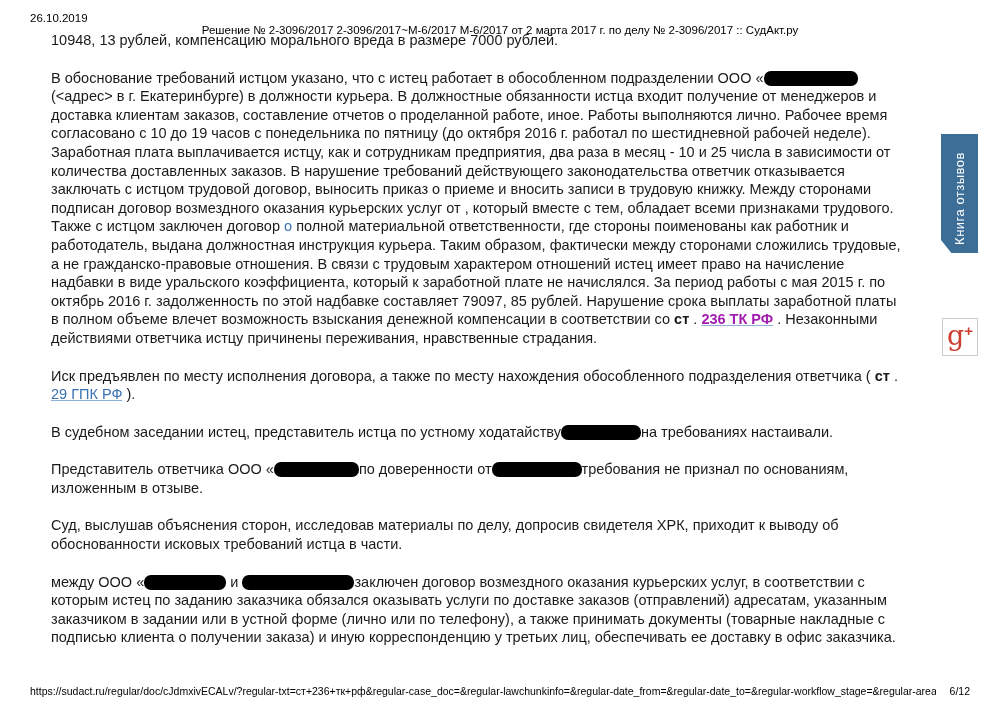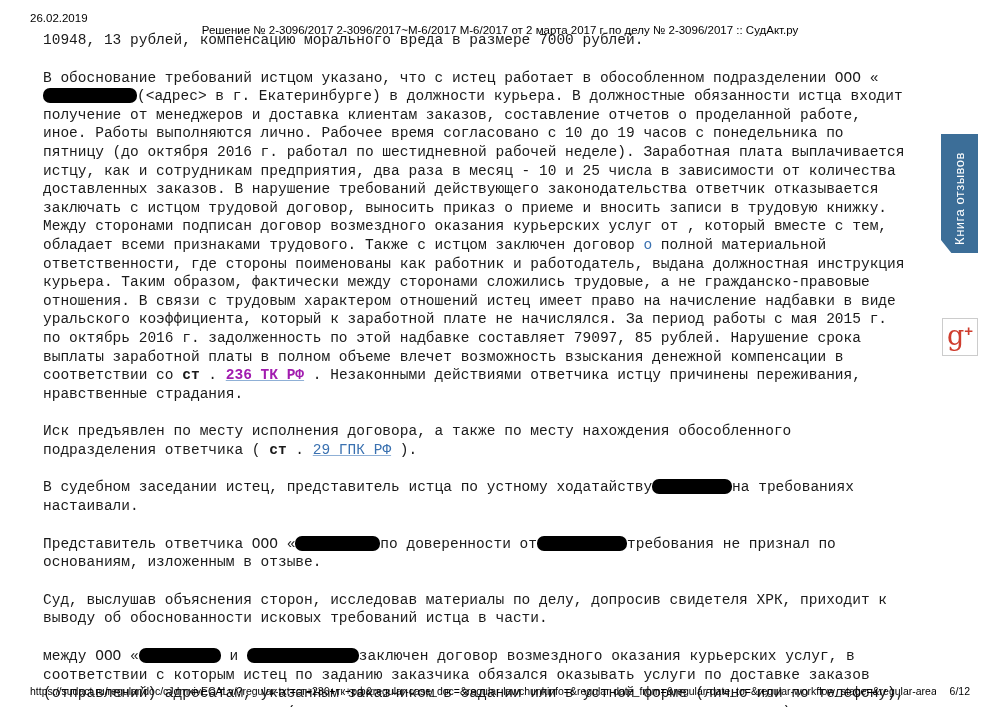--- a/index.html
+++ b/index.html
@@ -25,21 +25,21 @@
   .print-date { position: absolute; left: 0; top: 0; }
   .doc-title { position: absolute; left: 0; right: 0; top: 0; text-align: center; margin-top: 12px; }
   .content {
     position: absolute;
     top: 31px;
     left: 35px;
     width: 873px;
     font-size: 14.5px;
     line-height: 18.6px;
   }
-  .para { margin: 0 0 19px 8px; font-family: Liberation Mono, monospace; }
+  .para { margin: 0 0 19px 16px; }
   .bold { font-weight: bold; }
   .link { color: #3a71b0; text-decoration: none; cursor: pointer; }
   .link.underline { text-decoration: underline; text-decoration-color: #8fb0d6; }
   .link.bold { font-weight: bold; color: #a21caf; }
   .redact {
     display: inline-block;
     height: 15px;
     background: #000;
     border-radius: 7px;
     vertical-align: -3px;
@@ -109,21 +109,21 @@
     margin-top: 3px;
   }
 </style>
 </head>
 <body>
 
 <div class="page">
 
   <div class="print-header">
     <div class="doc-title">Решение № 2-3096/2017 2-3096/2017~М-6/2017 М-6/2017 от 2 марта 2017 г. по делу № 2-3096/2017 :: СудАкт.ру</div>
-    <div class="print-date">26.02.2019</div>
+    <div class="print-date">26.10.2019</div>
   </div>
 
   <div class="content">
       <p class="para"><span>10948, 13 рублей, компенсацию морального вреда в размере 7000 рублей.</span></p>
       <p class="para"><span>В обоснование требований истцом указано, что с истец работает в обособленном подразделении ООО «</span><span class="redact" style="width: 94px;"></span><span>(&lt;адрес&gt; в г. Екатеринбурге) в должности курьера. В должностные обязанности истца входит получение от менеджеров и доставка клиентам заказов, составление отчетов о проделанной работе, иное. Работы выполняются лично. Рабочее время согласовано с 10 до 19 часов с понедельника по пятницу (до октября 2016 г. работал по шестидневной рабочей неделе). Заработная плата выплачивается истцу, как и сотрудникам предприятия, два раза в месяц - 10 и 25 числа в зависимости от количества доставленных заказов. В нарушение требований действующего законодательства ответчик отказывается заключать с истцом трудовой договор, выносить приказ о приеме и вносить записи в трудовую книжку. Между сторонами подписан договор возмездного оказания курьерских услуг от , который вместе с тем, обладает всеми признаками трудового. Также с истцом заключен договор </span><span class="link">о</span><span> полной материальной ответственности, где стороны поименованы как работник и работодатель, выдана должностная инструкция курьера. Таким образом, фактически между сторонами сложились трудовые, а не гражданско-правовые отношения. В связи с трудовым характером отношений истец имеет право на начисление надбавки в виде уральского коэффициента, который к заработной плате не начислялся. За период работы с мая 2015 г. по октябрь 2016 г. задолженность по этой надбавке составляет 79097, 85 рублей. Нарушение срока выплаты заработной платы в полном объеме влечет возможность взыскания денежной компенсации в соответствии со </span><span class="bold">ст</span><span> . </span><span class="link bold underline">236 ТК РФ</span><span> . Незаконными действиями ответчика истцу причинены переживания, нравственные страдания.</span></p>
       <p class="para"><span>Иск предъявлен по месту исполнения договора, а также по месту нахождения обособленного подразделения ответчика ( </span><span class="bold">ст</span><span> . </span><span class="link underline">29 ГПК РФ</span><span> ).</span></p>
       <p class="para"><span>В судебном заседании истец, представитель истца по устному ходатайству</span><span class="redact" style="width: 80px;"></span><span>на требованиях настаивали.</span></p>
       <p class="para"><span>Представитель ответчика ООО «</span><span class="redact" style="width: 85px;"></span><span>по доверенности от</span><span class="redact" style="width: 90px;"></span><span>требования не признал по основаниям, изложенным в отзыве.</span></p>
       <p class="para"><span>Суд, выслушав объяснения сторон, исследовав материалы по делу, допросив свидетеля ХРК, приходит к выводу об обоснованности исковых требований истца в части.</span></p>
       <p class="para"><span>между ООО «</span><span class="redact" style="width: 82px;"></span><span> и </span><span class="redact" style="width: 112px;"></span><span>заключен договор возмездного оказания курьерских услуг, в соответствии с которым истец по заданию заказчика обязался оказывать услуги по доставке заказов (отправлений) адресатам, указанным заказчиком в задании или в устной форме (лично или по телефону), а также принимать документы (товарные накладные с подписью клиента о получении заказа) и иную корреспонденцию у третьих лиц, обеспечивать ее доставку в офис заказчика.</span></p>

